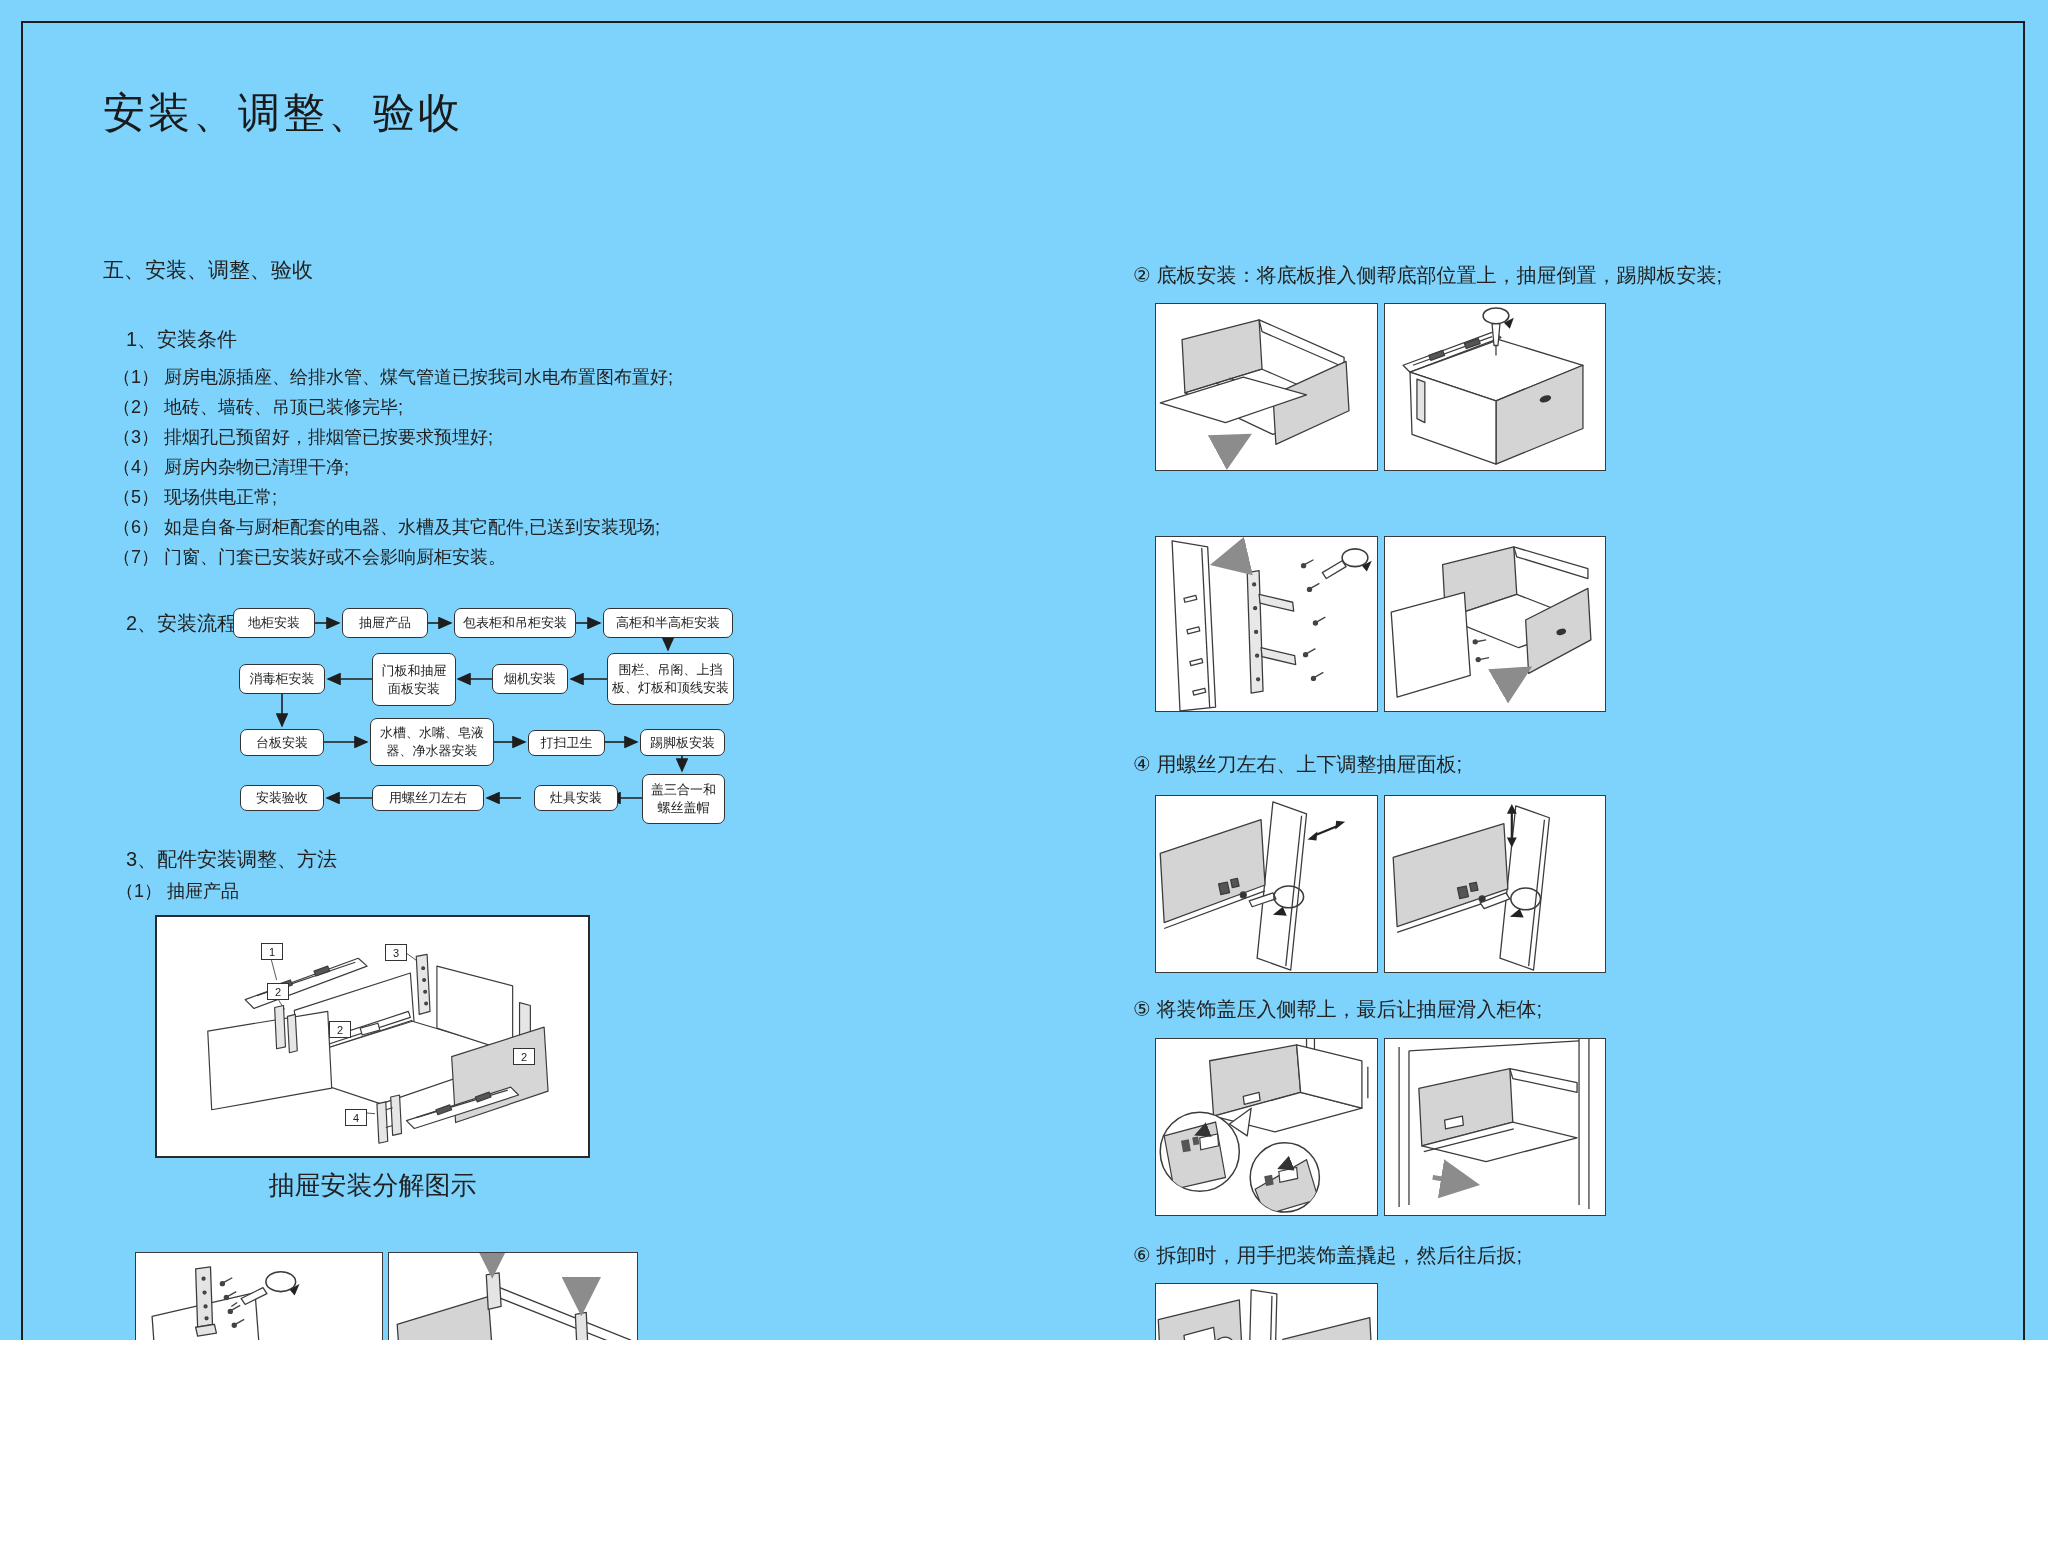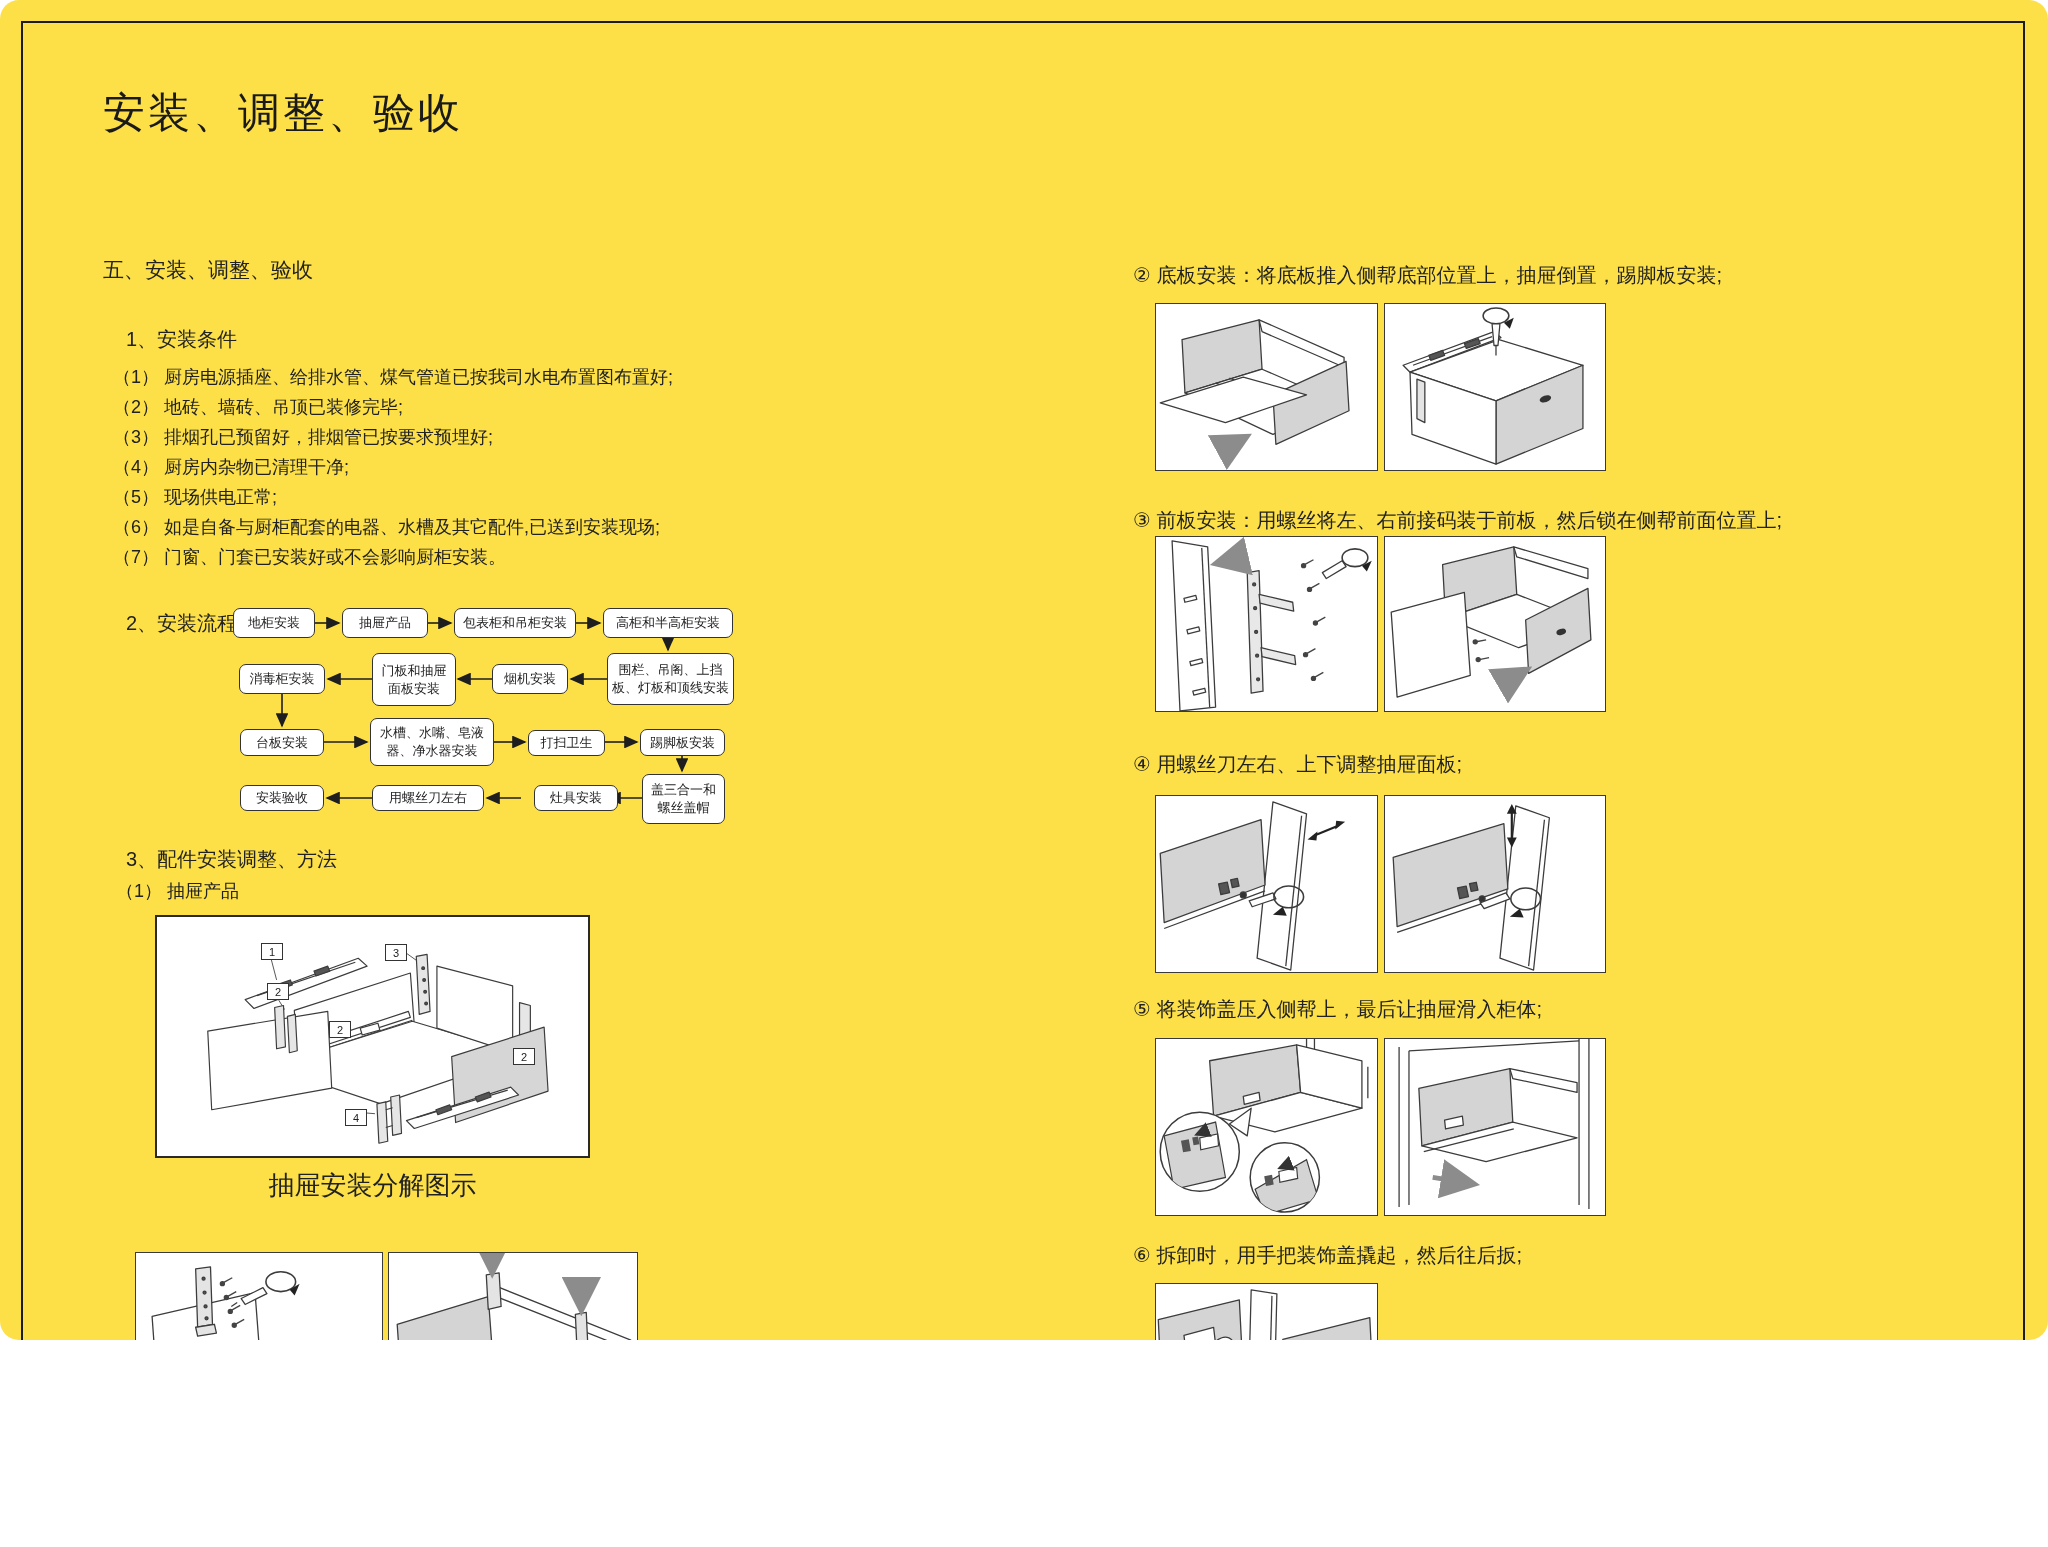--- a/index.html
+++ b/index.html
@@ -1,17 +1,17 @@
 <!DOCTYPE html>
 <html><head>
 <meta charset="utf-8">
 <style>
   html,body{margin:0;padding:0;background:#fff;}
-  .page{position:relative;width:2048px;height:1340px;background:#fde047;overflow:hidden;
-        font-family:"Liberation Sans","DejaVu Sans",sans-serif;color:#222;border-radius:19px;}
+  .page{position:relative;width:2048px;height:1340px;background:#7dd3fc;overflow:hidden;
+        font-family:"Liberation Sans","DejaVu Sans",sans-serif;color:#222;}
   .page-border{position:absolute;left:21px;top:21px;width:2004px;height:1503px;
         border:2px solid #1c1c1c;box-sizing:border-box;pointer-events:none;}
   .title{position:absolute;left:103px;top:85px;font-size:42px;font-weight:500;
         letter-spacing:3px;color:#1a1a1a;margin:0;}
   .h-sec{position:absolute;left:103px;font-size:21px;color:#222;}
   .h-sub{position:absolute;left:103px;font-size:20px;color:#222;margin-left:23px;}
   .sub-item{position:absolute;left:116px;font-size:18px;color:#222;}
   .cond-item{position:absolute;left:113px;font-size:18px;line-height:30px;color:#222;white-space:nowrap;}
   .step-text{position:absolute;font-size:20px;color:#222;white-space:nowrap;}
   .flowchart{position:absolute;left:230px;top:598px;width:520px;height:240px;}
@@ -265,21 +265,20 @@
         <polygon points="25,69 112,98 112,162 27,132"></polygon>
         <polygon points="32,76 40,79 40,120 32,116" fill="#e4e4e4"></polygon>
         <ellipse cx="112" cy="12" rx="13" ry="8" fill="none" stroke-width="1.6"></ellipse>
         <polygon points="120,19 130,14 126,25" fill="#222" stroke="none"></polygon>
         <polygon points="108,20 116,20 114,42 110,42"></polygon>
         <line x1="112" y1="42" x2="112" y2="52"></line>
       </g>
     </svg>
   </div>
 
-  <div class="step-text" style="left:1133px;top:507px">③ 前板安装：用螺丝将左、右前接码装于前板，然后锁在侧帮前面位置上;</div>
   <div class="illus-box" style="left:1155px;top:536px;width:223px;height:176px">
     <svg viewBox="0 0 223 176">
       <defs>
           <marker id="gC" markerWidth="8" markerHeight="8" refX="6" refY="4" orient="auto">
         <path d="M0,0 L8,4 L0,8 z" fill="#8c8c8c"></path>
           </marker>
         </defs>
       <g stroke="#3c3c3c" stroke-width="1.3" fill="#fff" stroke-linejoin="round">
         <polygon points="16,4 52,10 60,172 24,176"></polygon>
         <line x1="46" y1="11" x2="54" y2="172"></line>

